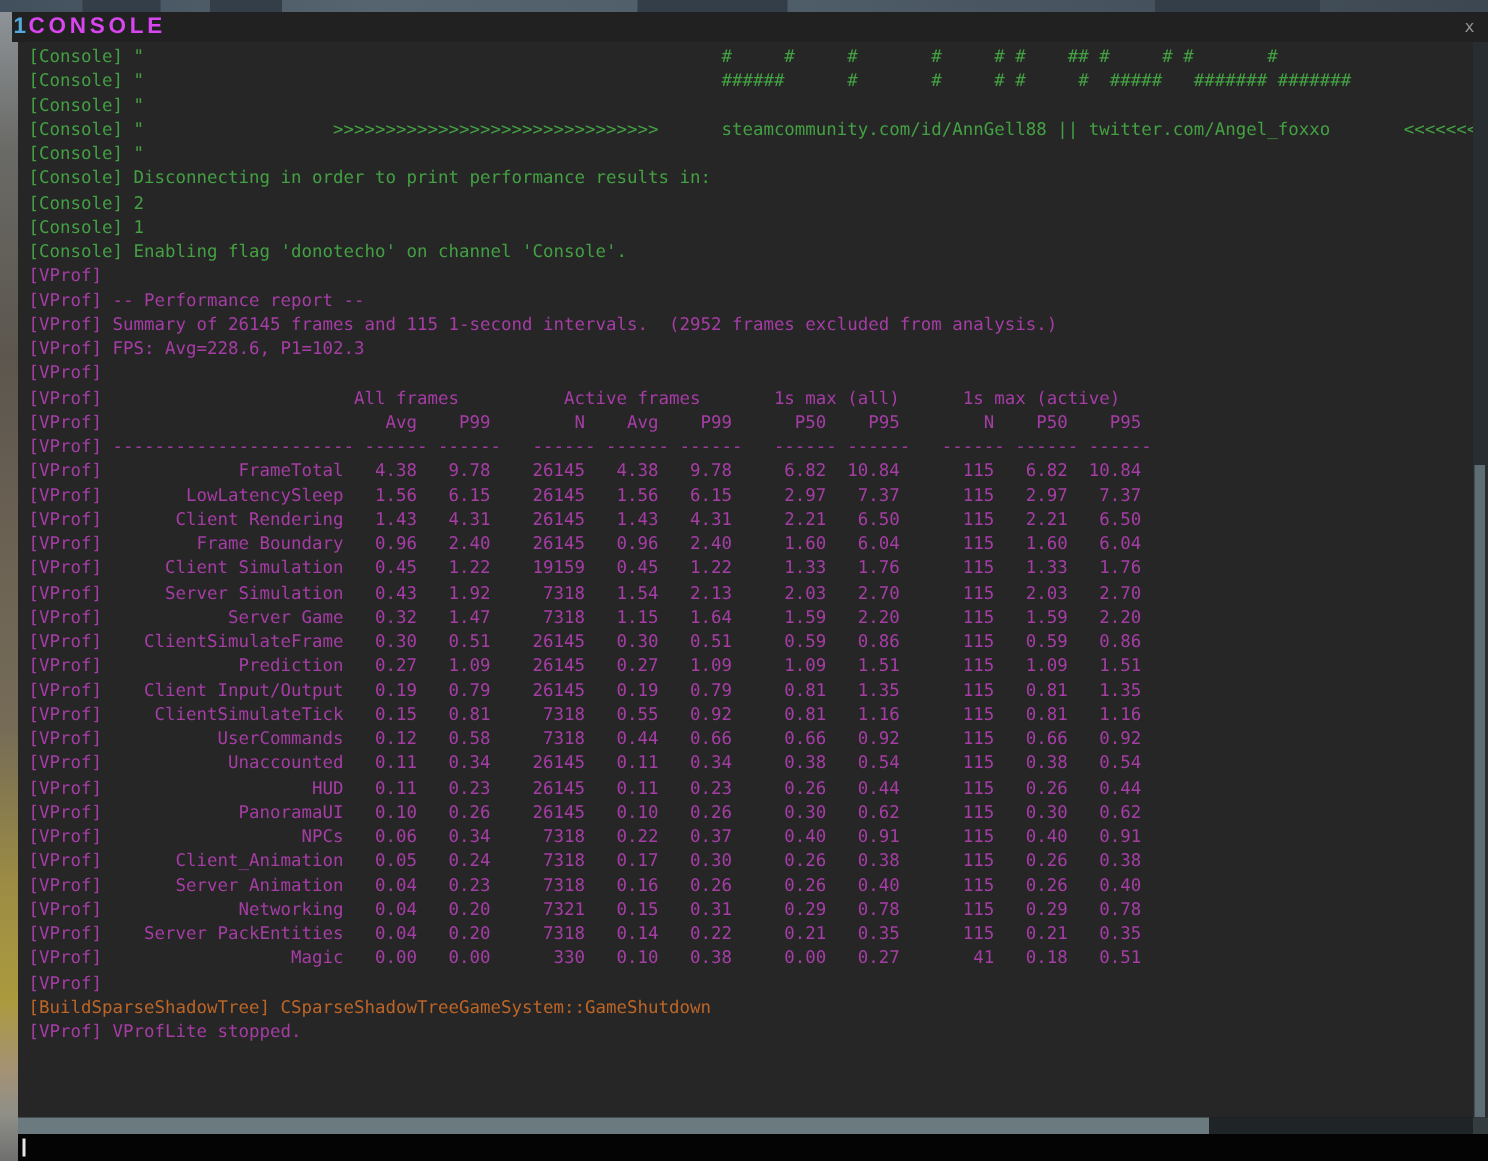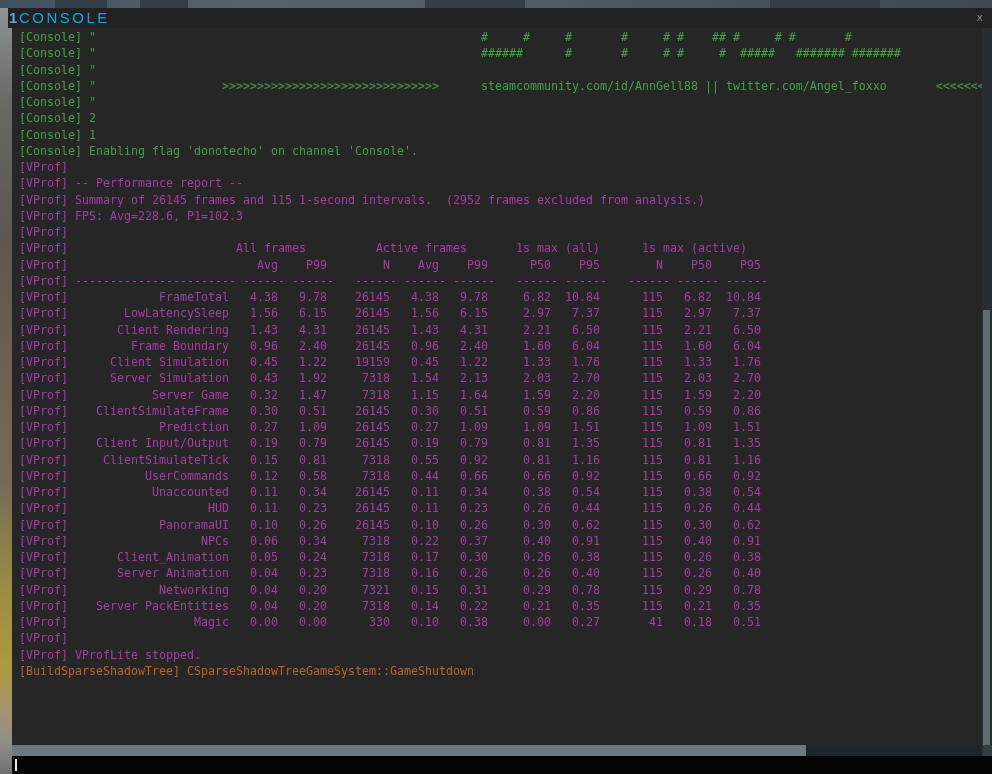--- a/index.html
+++ b/index.html
@@ -19,21 +19,21 @@
   .window{position:absolute;left:8px;top:8px;width:984px;height:766px;}
   .titlebar{
     position:absolute;left:0;top:0;width:984px;height:20px;
     background:#212121;
   }
   .titlebar .tab-num{
     color:#53a9d9;font-weight:bold;font-size:15px;letter-spacing:1px;
     position:absolute;left:1px;top:1px;
   }
   .titlebar .title{
-    color:#0ea5e9;font-weight:normal;font-size:15px;letter-spacing:2.5px;
+    color:#d946ef;font-weight:bold;font-size:15px;letter-spacing:2.5px;
     position:absolute;left:11px;top:1px;
   }
   .titlebar .close{
     position:absolute;right:9px;top:3px;color:#969696;font-size:11px;
     font-family:"DejaVu Sans Mono",monospace;cursor:default;
   }
   .log{
     position:absolute;left:4px;top:20px;width:980px;height:717px;
     background:#262626;overflow:hidden;
     padding:0;
@@ -92,20 +92,21 @@
     <span class="close">x</span>
   </div>
 
   <div class="log">
     <div class="log-inner">
         <div class="line g">[Console] "                                                       #     #     #       #     # #    ## #     # #       #</div>
         <div class="line g">[Console] "                                                       ######      #       #     # #     #  #####   ####### #######</div>
         <div class="line g">[Console] "</div>
         <div class="line g">[Console] "                  &gt;&gt;&gt;&gt;&gt;&gt;&gt;&gt;&gt;&gt;&gt;&gt;&gt;&gt;&gt;&gt;&gt;&gt;&gt;&gt;&gt;&gt;&gt;&gt;&gt;&gt;&gt;&gt;&gt;&gt;&gt;      steamcommunity.com/id/AnnGell88 || twitter.com/Angel_foxxo       &lt;&lt;&lt;&lt;&lt;&lt;&lt;&lt;</div>
         <div class="line g">[Console] "</div>
+        <div class="line g">[Console] Disconnecting in order to print performance results in:</div>
         <div class="line g">[Console] 2</div>
         <div class="line g">[Console] 1</div>
         <div class="line g">[Console] Enabling flag 'donotecho' on channel 'Console'.</div>
         <div class="line p">[VProf]</div>
         <div class="line p">[VProf] -- Performance report --</div>
         <div class="line p">[VProf] Summary of 26145 frames and 115 1-second intervals.  (2952 frames excluded from analysis.)</div>
         <div class="line p">[VProf] FPS: Avg=228.6, P1=102.3</div>
         <div class="line p">[VProf]</div>
         <div class="line p">[VProf]                        All frames          Active frames       1s max (all)      1s max (active)</div>
         <div class="line p">[VProf]                           Avg    P99        N    Avg    P99      P50    P95        N    P50    P95</div>
@@ -125,22 +126,22 @@
         <div class="line p">[VProf]            Unaccounted   0.11   0.34    26145   0.11   0.34     0.38   0.54      115   0.38   0.54</div>
         <div class="line p">[VProf]                    HUD   0.11   0.23    26145   0.11   0.23     0.26   0.44      115   0.26   0.44</div>
         <div class="line p">[VProf]             PanoramaUI   0.10   0.26    26145   0.10   0.26     0.30   0.62      115   0.30   0.62</div>
         <div class="line p">[VProf]                   NPCs   0.06   0.34     7318   0.22   0.37     0.40   0.91      115   0.40   0.91</div>
         <div class="line p">[VProf]       Client_Animation   0.05   0.24     7318   0.17   0.30     0.26   0.38      115   0.26   0.38</div>
         <div class="line p">[VProf]       Server Animation   0.04   0.23     7318   0.16   0.26     0.26   0.40      115   0.26   0.40</div>
         <div class="line p">[VProf]             Networking   0.04   0.20     7321   0.15   0.31     0.29   0.78      115   0.29   0.78</div>
         <div class="line p">[VProf]    Server PackEntities   0.04   0.20     7318   0.14   0.22     0.21   0.35      115   0.21   0.35</div>
         <div class="line p">[VProf]                  Magic   0.00   0.00      330   0.10   0.38     0.00   0.27       41   0.18   0.51</div>
         <div class="line p">[VProf]</div>
+        <div class="line o">[BuildSparseShadowTree] CSparseShadowTreeGameSystem::GameShutdown</div>
         <div class="line p">[VProf] VProfLite stopped.</div>
-        <div class="line o">[BuildSparseShadowTree] CSparseShadowTreeGameSystem::GameShutdown</div>
       </div>
   </div>
 
   <div class="vscroll">
     <div class="thumb"></div>
   </div>
 
   <div class="hscroll">
     <div class="thumb"></div>
     <div class="corner"></div>

